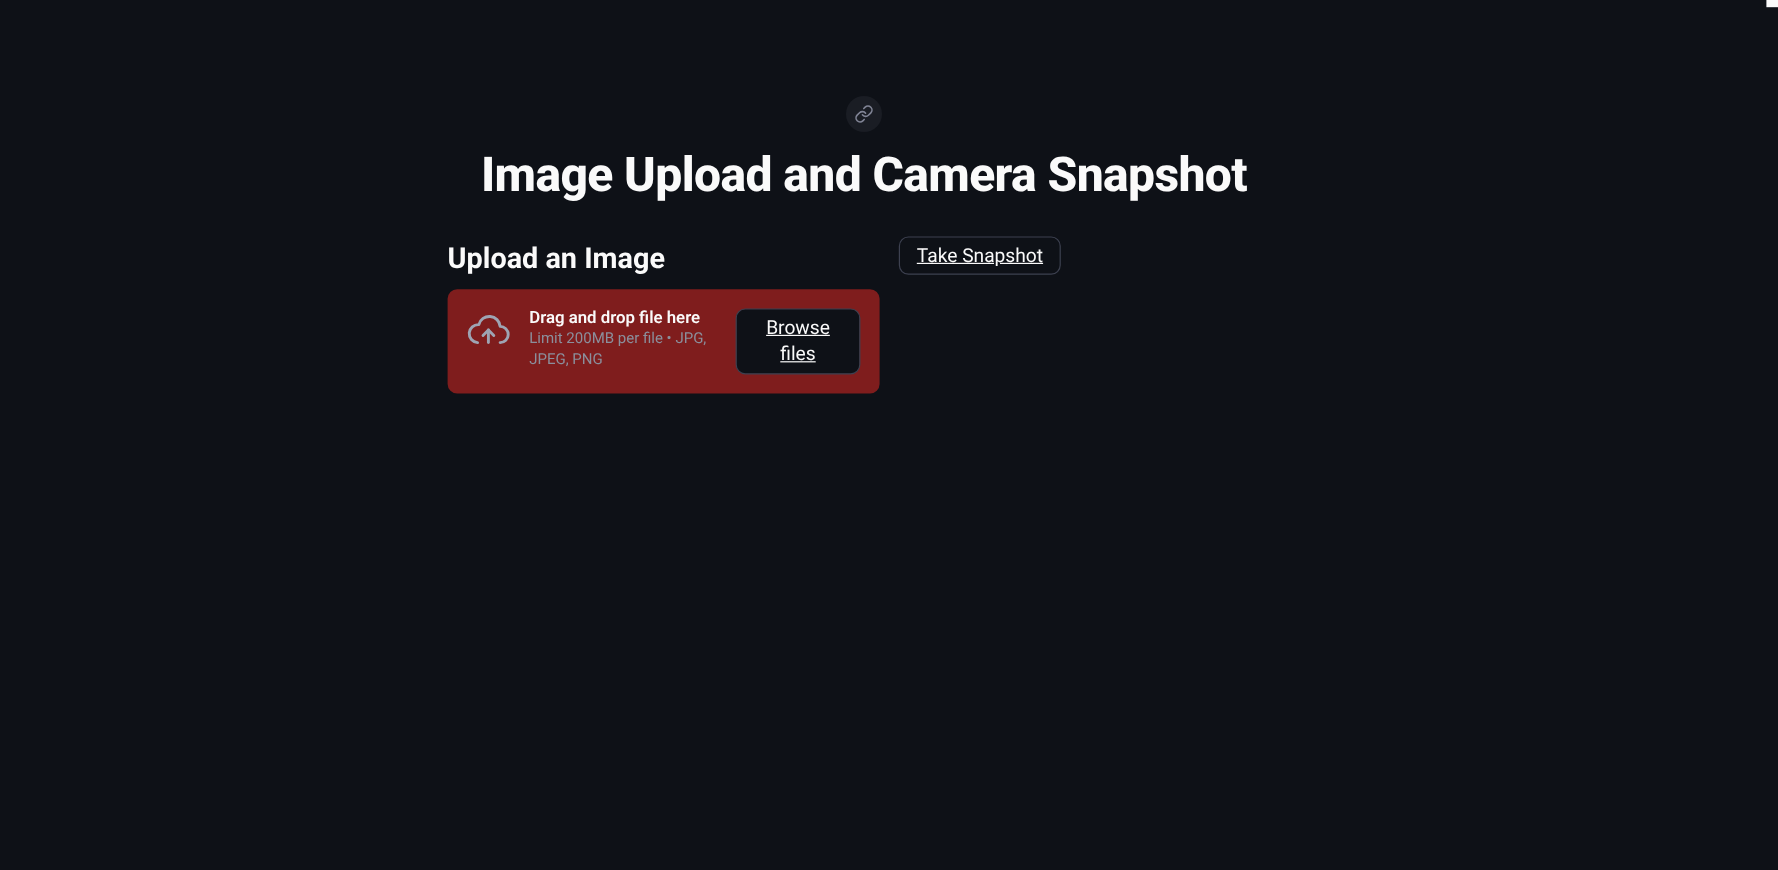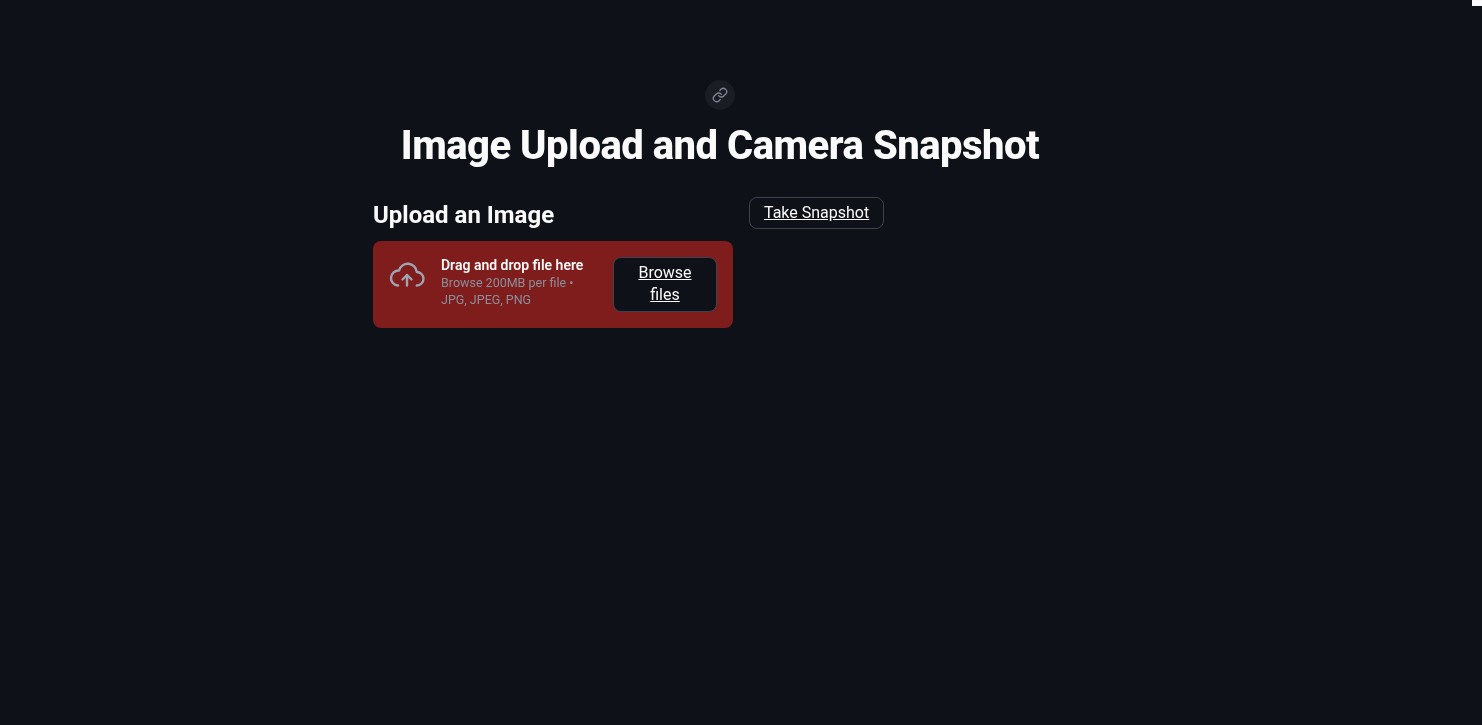--- a/index.html
+++ b/index.html
@@ -134,21 +134,21 @@
       <div class="uploader">
         <div class="cloud">
           <svg width="36" height="36" viewBox="0 0 24 24" fill="none" stroke="currentColor" stroke-width="1.6" stroke-linecap="round" stroke-linejoin="round">
             <path d="M18.5 19a4.5 4.5 0 0 0 0-9 6 6 0 0 0-11.8-1A5 5 0 0 0 6 19"></path>
             <path d="M12 12v7"></path>
             <path d="M9 15l3-3 3 3"></path>
           </svg>
         </div>
         <div class="texts">
           <div class="primary">Drag and drop file here</div>
-          <div class="secondary">Browse 200MB per file • JPG, JPEG, PNG</div>
+          <div class="secondary">Limit 200MB per file • JPG, JPEG, PNG</div>
         </div>
         <button class="btn browse">Browse files</button>
       </div>
     </div>
 
     <div class="col">
       <div class="snapshot-row">
         <button class="btn">Take Snapshot</button>
       </div>
     </div>

